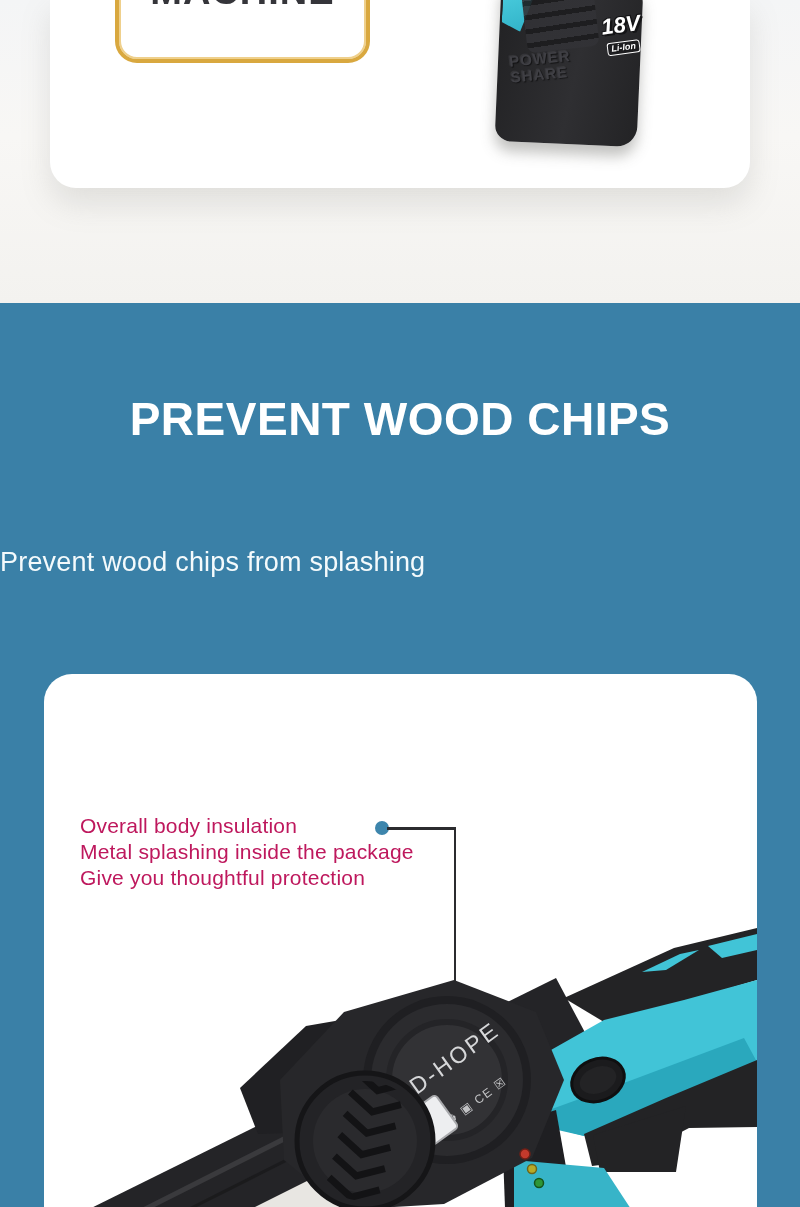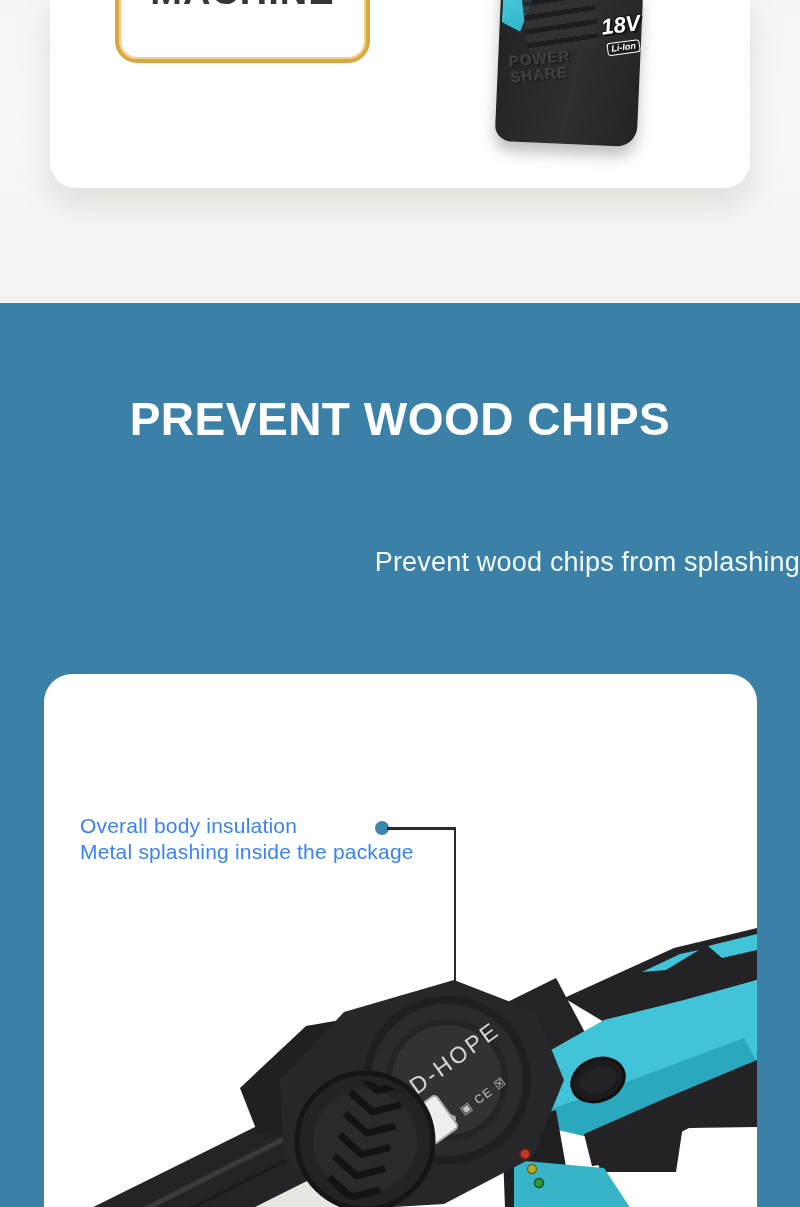--- a/index.html
+++ b/index.html
@@ -84,33 +84,33 @@
     position:absolute; left:0; top:303px; width:800px; height:904px;
     background:#3a80a7;
   }
   .hero-title {
     position:absolute; left:0; top:88px; width:100%;
     text-align:center; color:#ffffff;
     font-size:46px; line-height:57px; font-weight:800; letter-spacing:0.5px;
   }
   .hero-subtitle {
     position:absolute; left:0; top:243px; width:100%;
-    text-align:right; color:#f4fafc;
+    text-align:left; color:#f4fafc;
     font-size:27px; line-height:32px; font-weight:500; letter-spacing:0.2px;
   }
 
   
   .feature-card {
     position:absolute; left:44px; top:371px; width:713px; height:560px;
     background:#ffffff; border-radius:28px;
     overflow:hidden;
   }
   .feature-lines {
     position:absolute; left:36px; top:139px;
-    font-size:21px; line-height:26px; color:#3b82f6; letter-spacing:0.2px;
+    font-size:21px; line-height:26px; color:#be185d; letter-spacing:0.2px;
     white-space:nowrap;
   }
   .callout-dot {
     position:absolute; left:331px; top:147px; width:14px; height:14px;
     border-radius:50%; background:#3d85ac;
   }
   .callout-hline {
     position:absolute; left:343px; top:153px; width:69px; height:2.5px;
     background:#2b2b2e;
   }
@@ -164,20 +164,21 @@
       <div>PREVENT WOOD CHIPS</div>
     </div>
 
     <div class="hero-subtitle">Prevent wood chips from splashing</div>
 
     <div class="feature-card">
 
       <div class="feature-lines">
         <div>Overall body insulation</div>
         <div>Metal splashing inside the package</div>
+        <div>Give you thoughtful protection</div>
       </div>
 
       <div class="callout-dot"></div>
       <div class="callout-hline"></div>
       <div class="callout-vline"></div>
 
       <svg class="saw-svg" viewBox="0 0 713 315">
         <defs>
           <clipPath id="knobClip">
               <circle cx="321" cy="221" r="60"></circle>

